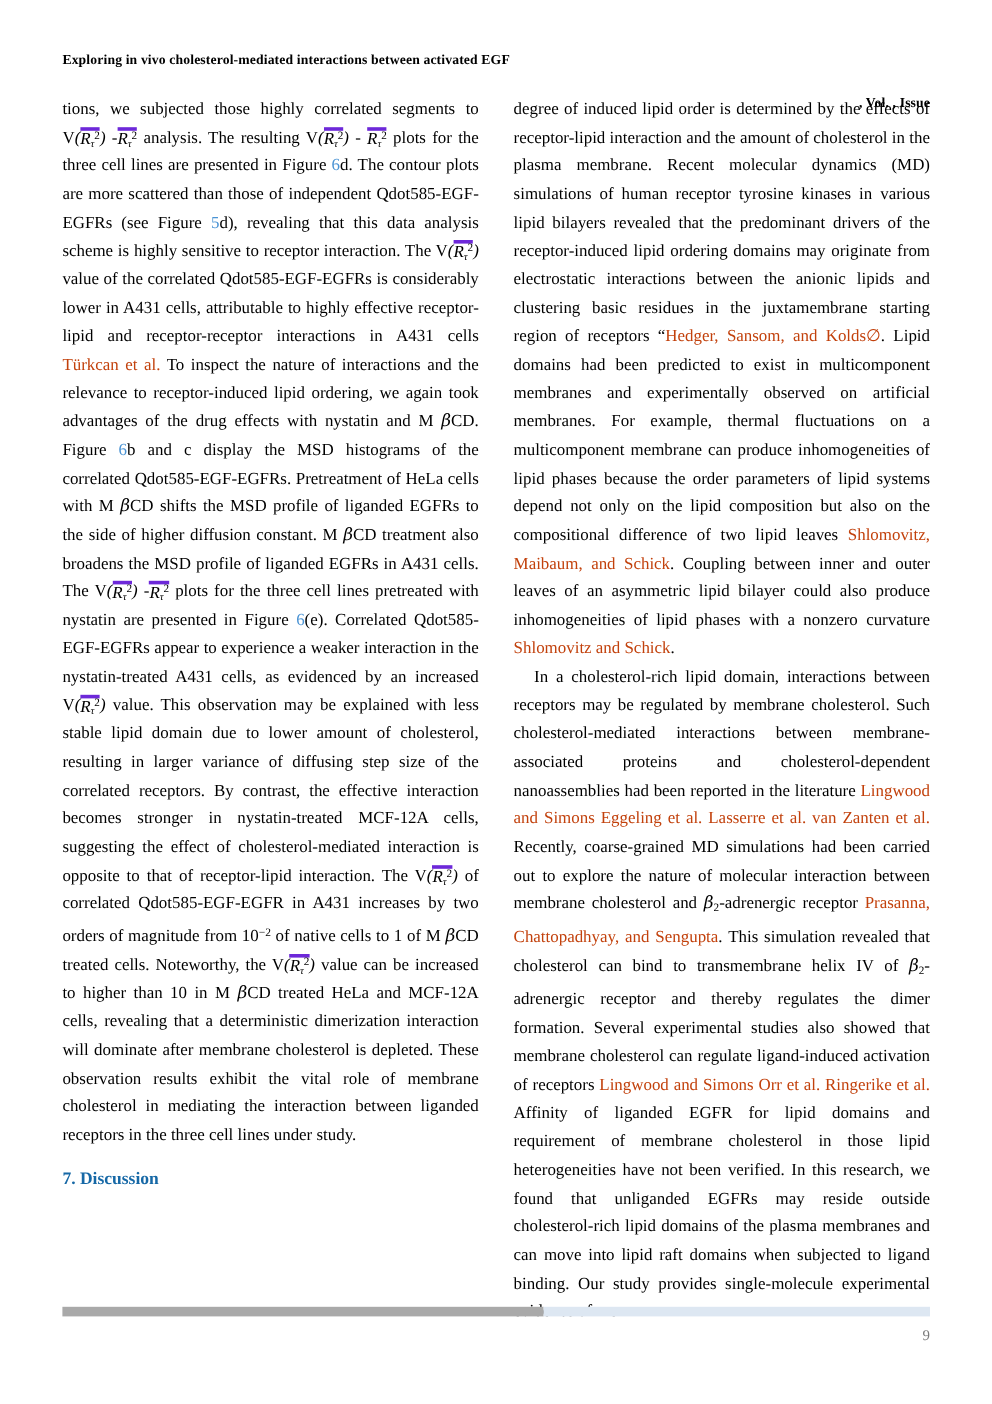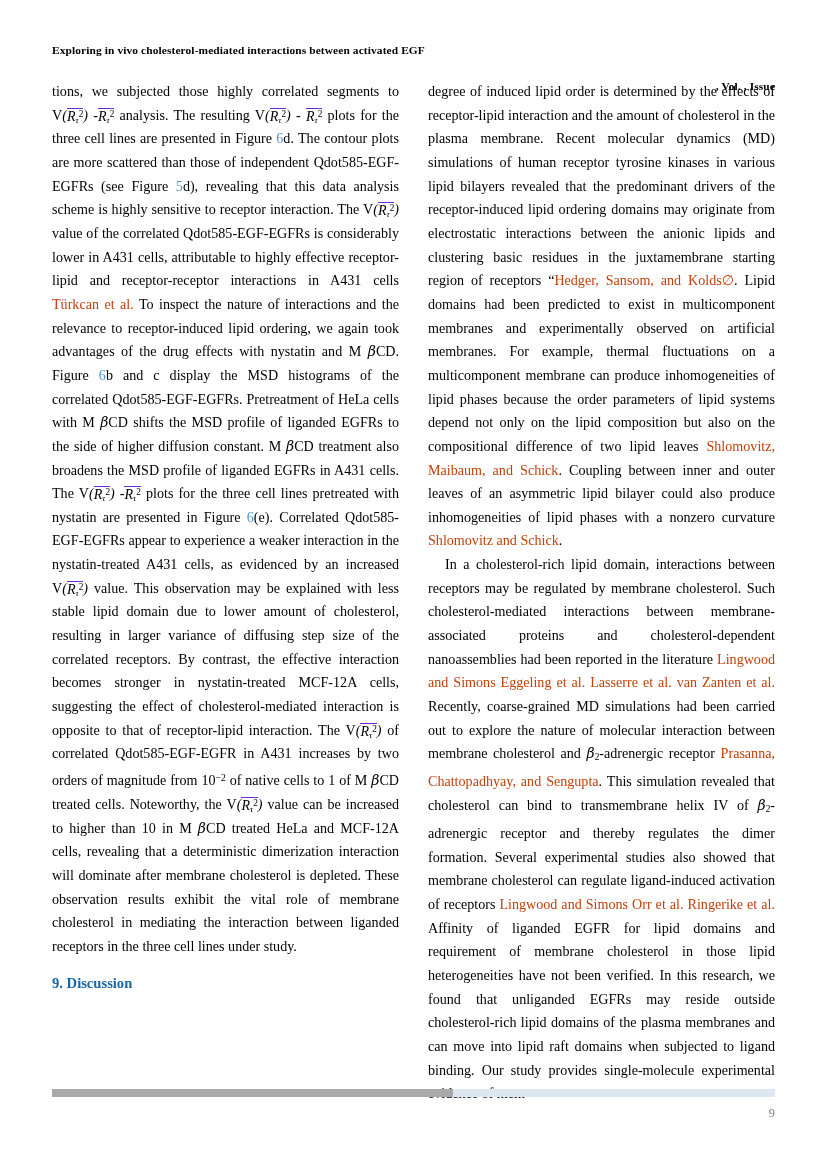--- a/index.html
+++ b/index.html
@@ -76,21 +76,21 @@
 
   
   .math {
     font-family: "Liberation Serif", "DejaVu Serif", serif;
     font-style: italic;
     white-space: nowrap;
   }
   .math .up { font-style: normal; }
   .ovl {
     display: inline-block;
-    border-top: 1px solid #6d28d9;
+    border-top: 3px solid #6d28d9;
     padding-top: 0px;
     line-height: 1.05;
     position: relative;
     top: 1px;
   }
   .sub {
     font-size: 0.62em;
     vertical-align: -0.26em;
     font-style: italic;
   }
@@ -136,21 +136,21 @@
     <span class="runhead-title">Exploring in vivo cholesterol-mediated interactions between activated EGF</span>
     <span class="runhead-meta">, Vol. , Issue</span>
   </div>
 
   <div class="cols">
 
     <div class="col">
 
       <p><span>tions, we subjected those highly correlated segments to </span><span class="math"><span class="up">V</span>(<span class="ovl">R<span class="sub">τ</span><span class="sup">2</span></span>)&nbsp;-<span class="ovl">R<span class="sub">τ</span><span class="sup">2</span></span></span><span> analysis. The resulting </span><span class="math"><span class="up">V</span>(<span class="ovl">R<span class="sub">τ</span><span class="sup">2</span></span>)&nbsp;-&nbsp;<span class="ovl">R<span class="sub">τ</span><span class="sup">2</span></span></span><span> plots for the three cell lines are presented in Figure </span><span class="reflink">6</span><span>d. The contour plots are more scattered than those of independent Qdot585-EGF-EGFRs (see Figure </span><span class="reflink">5</span><span>d), revealing that this data analysis scheme is highly sensitive to receptor interaction. The </span><span class="math"><span class="up">V</span>(<span class="ovl">R<span class="sub">τ</span><span class="sup">2</span></span>)</span><span> value of the correlated Qdot585-EGF-EGFRs is considerably lower in A431 cells, attributable to highly effective receptor-lipid and receptor-receptor interactions in A431 cells </span><span class="cite">Türkcan et al.</span><span> To inspect the nature of interactions and the relevance to receptor-induced lipid ordering, we again took advantages of the drug effects with nystatin and M </span><span class="greek">β</span><span>CD. Figure </span><span class="reflink">6</span><span>b and c display the MSD histograms of the correlated Qdot585-EGF-EGFRs. Pretreatment of HeLa cells with M </span><span class="greek">β</span><span>CD shifts the MSD profile of liganded EGFRs to the side of higher diffusion constant. M </span><span class="greek">β</span><span>CD treatment also broadens the MSD profile of liganded EGFRs in A431 cells. The </span><span class="math"><span class="up">V</span>(<span class="ovl">R<span class="sub">τ</span><span class="sup">2</span></span>)&nbsp;-<span class="ovl">R<span class="sub">τ</span><span class="sup">2</span></span></span><span> plots for the three cell lines pretreated with nystatin are presented in Figure </span><span class="reflink">6</span><span>(e). Correlated Qdot585-EGF-EGFRs appear to experience a weaker interaction in the nystatin-treated A431 cells, as evidenced by an increased </span><span class="math"><span class="up">V</span>(<span class="ovl">R<span class="sub">τ</span><span class="sup">2</span></span>)</span><span> value. This observation may be explained with less stable lipid domain due to lower amount of cholesterol, resulting in larger variance of diffusing step size of the correlated receptors. By contrast, the effective interaction becomes stronger in nystatin-treated MCF-12A cells, suggesting the effect of cholesterol-mediated interaction is opposite to that of receptor-lipid interaction. The </span><span class="math"><span class="up">V</span>(<span class="ovl">R<span class="sub">τ</span><span class="sup">2</span></span>)</span><span> of correlated Qdot585-EGF-EGFR in A431 increases by two orders of magnitude from </span><span class="math"><span class="up">10</span><span class="supn">−2</span></span><span> of native cells to 1 of M </span><span class="greek">β</span><span>CD treated cells. Noteworthy, the </span><span class="math"><span class="up">V</span>(<span class="ovl">R<span class="sub">τ</span><span class="sup">2</span></span>)</span><span> value can be increased to higher than 10 in M </span><span class="greek">β</span><span>CD treated HeLa and MCF-12A cells, revealing that a deterministic dimerization interaction will dominate after membrane cholesterol is depleted. These observation results exhibit the vital role of membrane cholesterol in mediating the interaction between liganded receptors in the three cell lines under study.</span></p>
 
-      <div class="sec-head">9. Discussion</div>
+      <div class="sec-head">7. Discussion</div>
 
 
     </div>
 
     <div class="col">
 
       <p><span>degree of induced lipid order is determined by the effects of receptor-lipid interaction and the amount of cholesterol in the plasma membrane. Recent molecular dynamics (MD) simulations of human receptor tyrosine kinases in various lipid bilayers revealed that the predominant drivers of the receptor-induced lipid ordering domains may originate from electrostatic interactions between the anionic lipids and clustering basic residues in the juxtamembrane starting region of receptors “</span><span class="cite">Hedger, Sansom, and Kolds∅</span><span>. Lipid domains had been predicted to exist in multicomponent membranes and experimentally observed on artificial membranes. For example, thermal fluctuations on a multicomponent membrane can produce inhomogeneities of lipid phases because the order parameters of lipid systems depend not only on the lipid composition but also on the compositional difference of two lipid leaves </span><span class="cite">Shlomovitz, Maibaum, and Schick</span><span>. Coupling between inner and outer leaves of an asymmetric lipid bilayer could also produce inhomogeneities of lipid phases with a nonzero curvature </span><span class="cite">Shlomovitz and Schick</span><span>.</span></p>
 
       <p class="indent"><span>In a cholesterol-rich lipid domain, interactions between receptors may be regulated by membrane cholesterol. Such cholesterol-mediated interactions between membrane-associated proteins and cholesterol-dependent nanoassemblies had been reported in the literature </span><span class="cite">Lingwood and Simons Eggeling et al. Lasserre et al. van Zanten et al.</span><span> Recently, coarse-grained MD simulations had been carried out to explore the nature of molecular interaction between membrane cholesterol and </span><span class="math"><span class="greek">β</span><span class="sup" style="vertical-align:-0.25em;font-style:normal">2</span></span><span>-adrenergic receptor </span><span class="cite">Prasanna, Chattopadhyay, and Sengupta</span><span>. This simulation revealed that cholesterol can bind to transmembrane helix IV of </span><span class="math"><span class="greek">β</span><span class="sup" style="vertical-align:-0.25em;font-style:normal">2</span></span><span>-adrenergic receptor and thereby regulates the dimer formation. Several experimental studies also showed that membrane cholesterol can regulate ligand-induced activation of receptors </span><span class="cite">Lingwood and Simons Orr et al. Ringerike et al.</span><span> Affinity of liganded EGFR for lipid domains and requirement of membrane cholesterol in those lipid heterogeneities have not been verified. In this research, we found that unliganded EGFRs may reside outside cholesterol-rich lipid domains of the plasma membranes and can move into lipid raft domains when subjected to ligand binding. Our study provides single-molecule experimental evidence of mem-</span></p>
 

